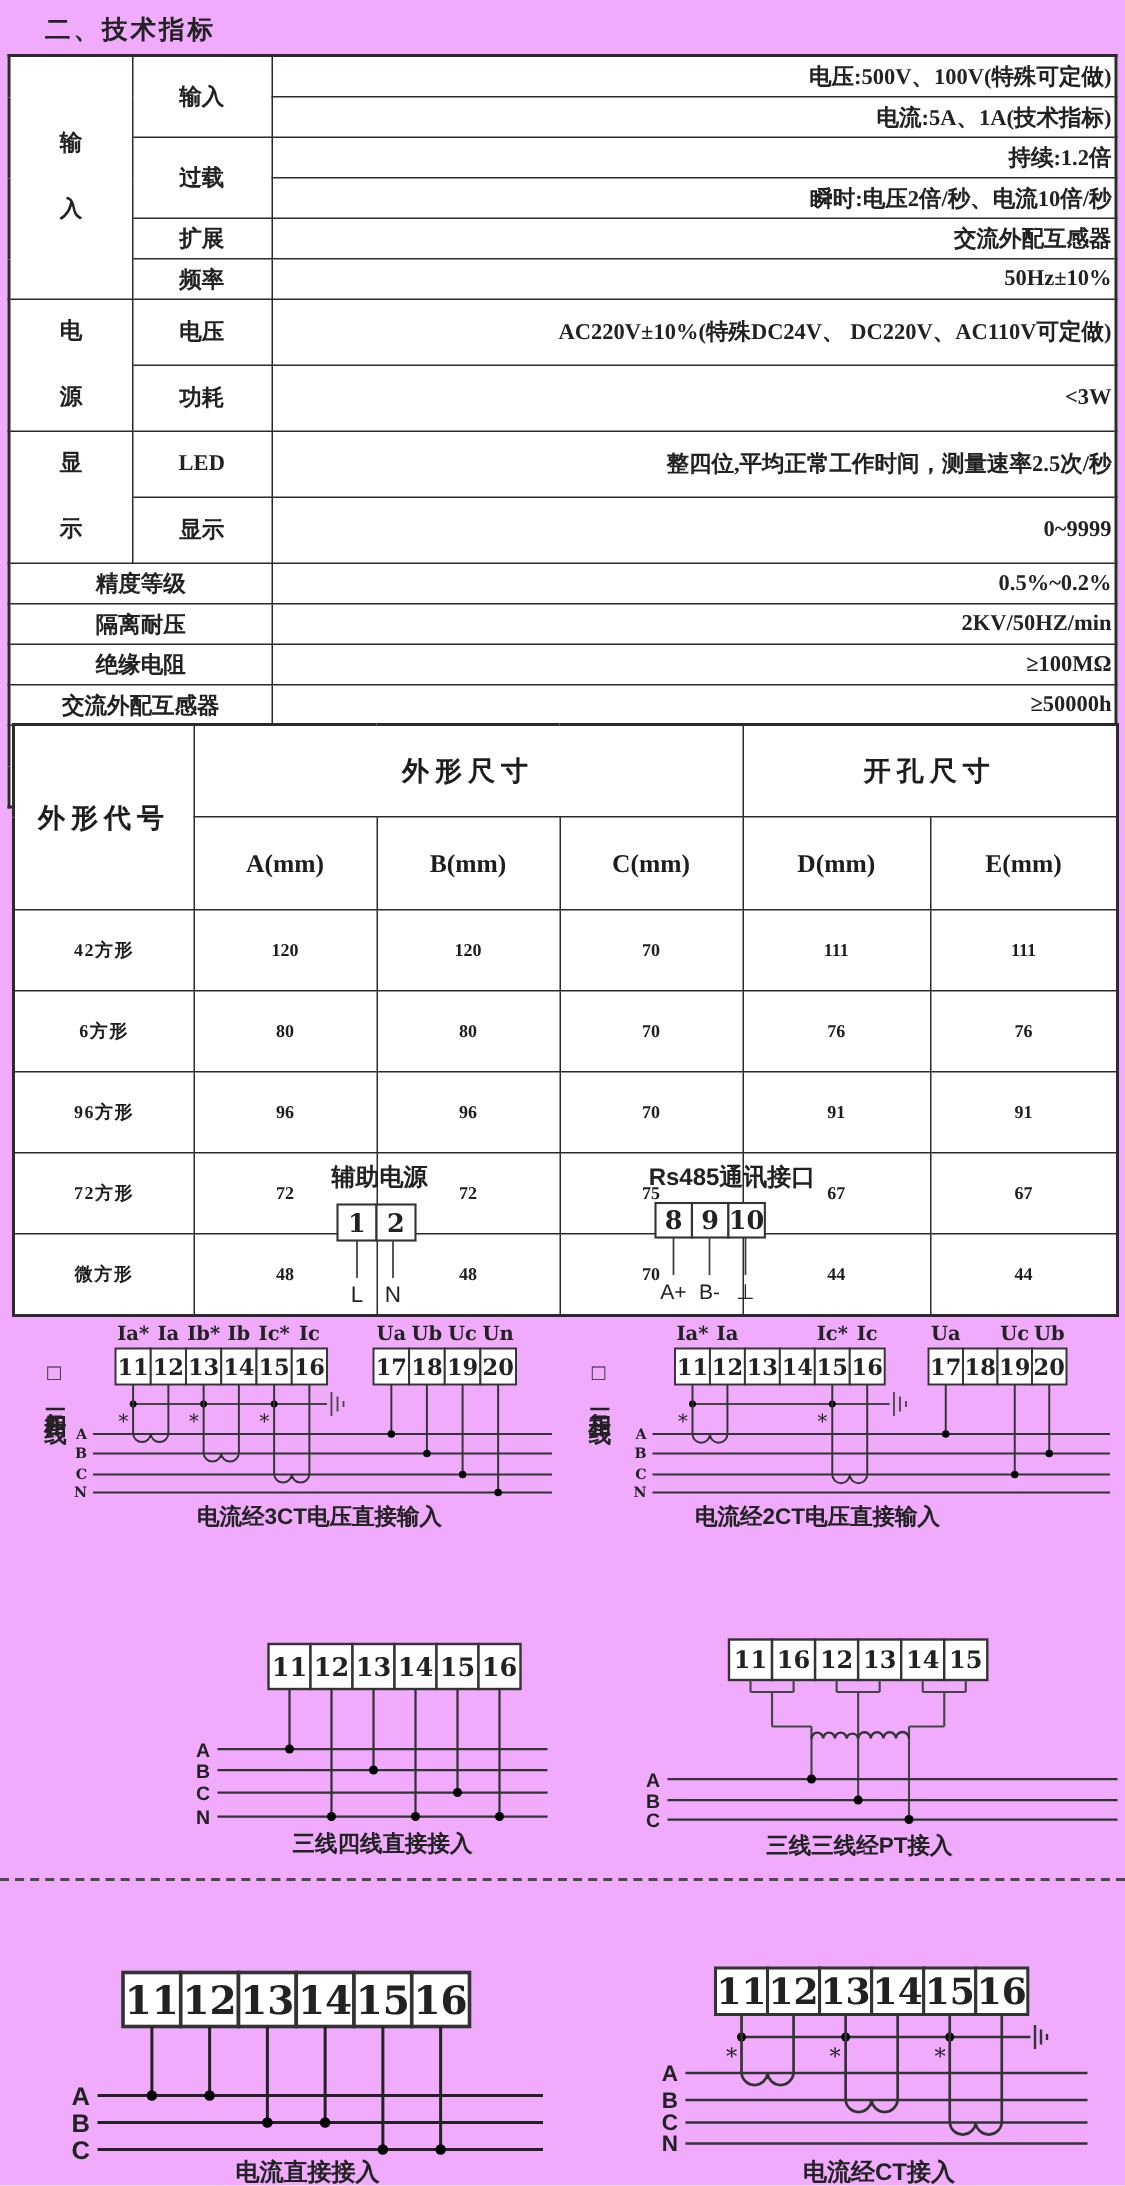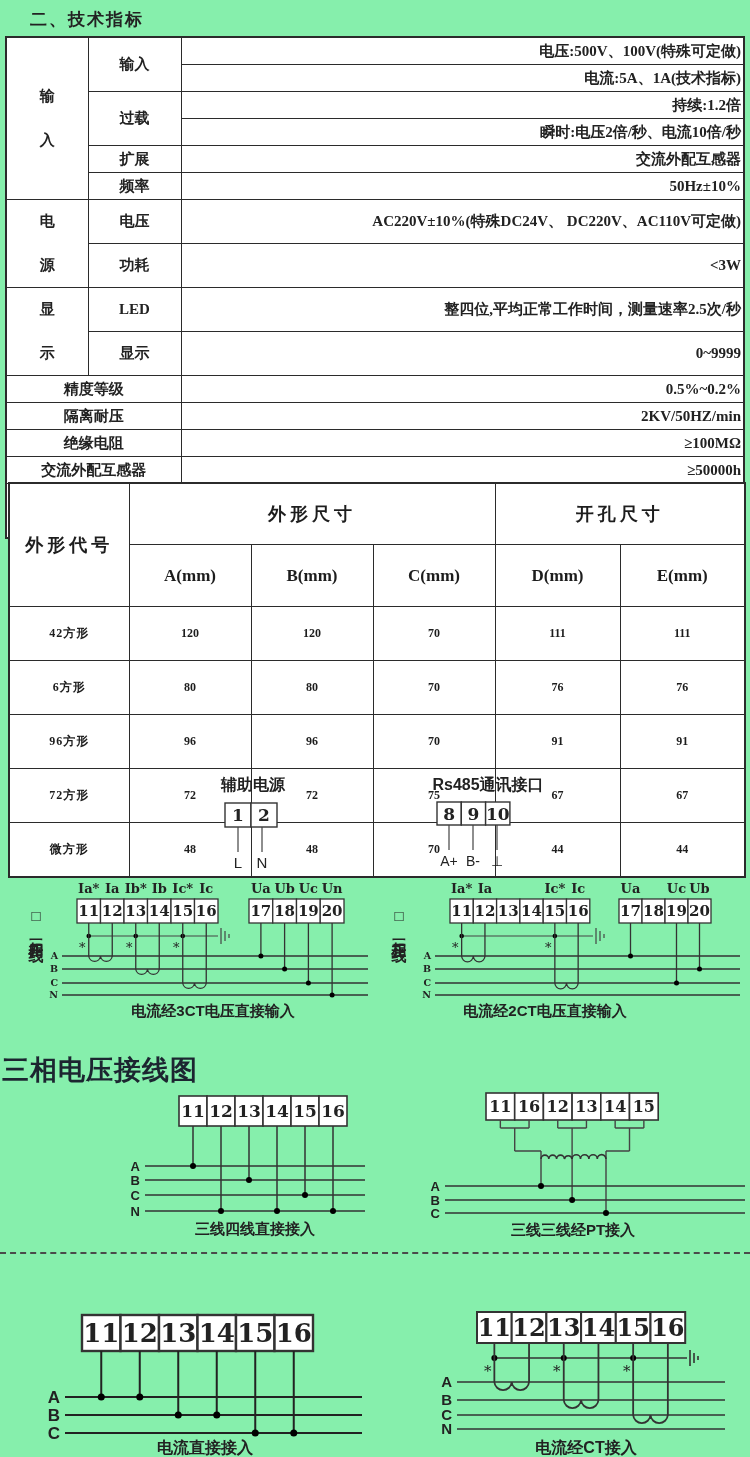--- a/index.html
+++ b/index.html
@@ -1,16 +1,16 @@
 <!DOCTYPE html>
 <html><head>
 <meta charset="utf-8">
 <style>
   html,body{margin:0;padding:0;background:#fff;}
-  .page{position:relative;width:750px;height:1457px;background:#86efac;overflow:hidden;
+  .page{position:relative;width:750px;height:1457px;background:#f0abfc;overflow:hidden;
         font-family:"Liberation Sans",sans-serif;color:#1a1a1a;}
   .abs{position:absolute;}
   
   .doc-title{left:30px;top:8px;font:700 17px "Liberation Serif",serif;letter-spacing:2px;color:#222;}
   .big-heading{left:2px;top:706px;width:746px;font:900 35px "Liberation Sans",sans-serif;
                color:#0a0a0a;letter-spacing:0px;white-space:nowrap;}
   .sec-heading{font:900 27px "Liberation Sans",sans-serif;color:#1c2530;letter-spacing:1px;}
   
   table{border-collapse:collapse;table-layout:fixed;background:#fff;}
   #spec-table{left:5px;top:36px;width:740px;border:2px solid #2b2b2b;
@@ -335,21 +335,20 @@
     <path d="M169.85,108 A5.8,5.8 0 0 0 181.5,108 A5.8,5.8 0 0 0 193.15,108" stroke="#333" stroke-width="1.3" fill="none"></path>
     <text x="67" y="77" font-size="13">*</text>
     <text x="160" y="77" font-size="13">*</text>
     <path d="M245.5,48 V81 M291.5,48 V108 M314.5,48 V94" stroke="#333" stroke-width="1.3" fill="none"></path>
     <circle cx="245.5" cy="81" r="2.5"></circle>
     <circle cx="291.5" cy="108" r="2.5"></circle>
     <circle cx="314.5" cy="94" r="2.5"></circle>
     <text x="160" y="141" text-anchor="middle" font-size="15" class="cap">电流经2CT电压直接输入</text>
   </svg>
 
-  <div class="abs sec-heading" style="left:2px;top:1052px">三相电压接线图</div>
 
   <svg class="abs" style="left:125px;top:1090px" width="245" height="152">
     <g>
         <rect x="54" y="6" width="28" height="30" fill="#fff" stroke="#333" stroke-width="1.6"></rect>
         <text x="68" y="27.12" text-anchor="middle" font-size="17" font-weight="600" fill="#222" font-family="Liberation Sans,sans-serif">11</text>
         <rect x="82" y="6" width="28" height="30" fill="#fff" stroke="#333" stroke-width="1.6"></rect>
         <text x="96" y="27.12" text-anchor="middle" font-size="17" font-weight="600" fill="#222" font-family="Liberation Sans,sans-serif">12</text>
         <rect x="110" y="6" width="28" height="30" fill="#fff" stroke="#333" stroke-width="1.6"></rect>
         <text x="124" y="27.12" text-anchor="middle" font-size="17" font-weight="600" fill="#222" font-family="Liberation Sans,sans-serif">13</text>
         <rect x="138" y="6" width="28" height="30" fill="#fff" stroke="#333" stroke-width="1.6"></rect>

